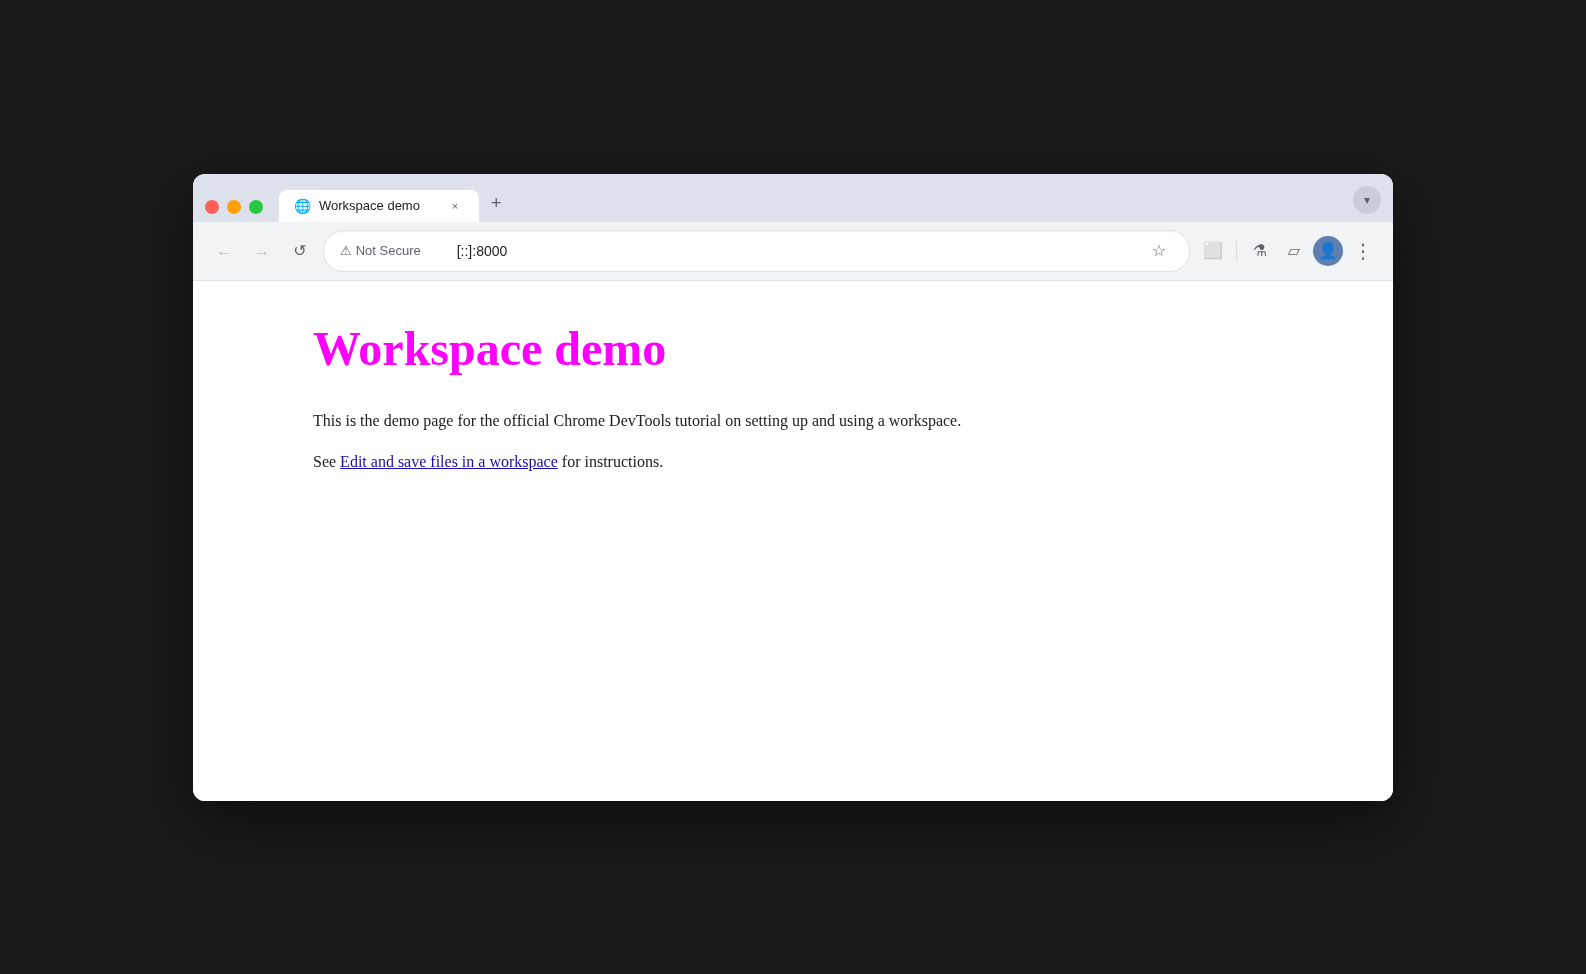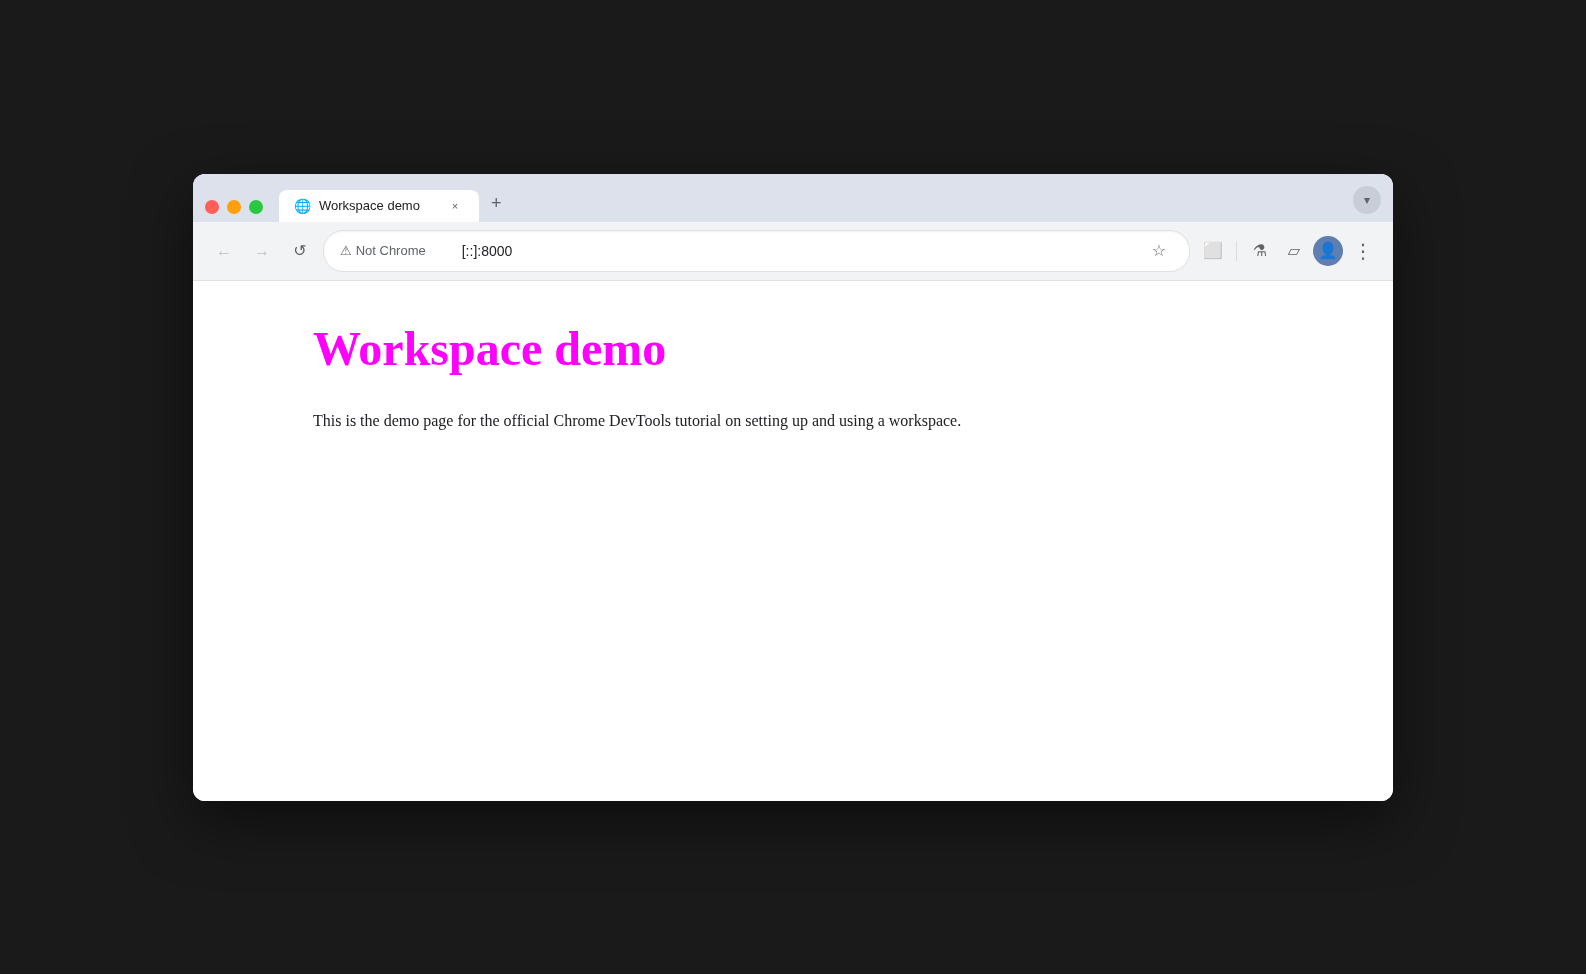--- a/index.html
+++ b/index.html
@@ -302,36 +302,39 @@
   </div>
 
   <div class="nav-bar">
     <div class="nav-btn disabled">←</div>
     <div class="nav-btn disabled">→</div>
     <div class="nav-btn">↺</div>
 
     <div class="address-bar">
       <span class="security-warning">
         <span class="security-icon">⚠</span>
-        <span>Not Chrome</span>
+        <span>Not Secure</span>
       </span>
       <span class="url-text">[::]:8000</span>
       <span class="bookmark-btn">☆</span>
     </div>
 
     <div class="nav-actions">
       <div class="nav-action-btn">⬜</div>
       <div class="nav-divider"></div>
       <div class="nav-action-btn">⚗</div>
       <div class="nav-action-btn">▱</div>
       <div class="profile-btn">👤</div>
       <div class="more-btn">⋮</div>
     </div>
   </div>
 
   <div class="page-content">
     <h1 class="page-heading">Workspace demo</h1>
 
     <p class="page-description">This is the demo page for the official Chrome DevTools tutorial on setting up and using a workspace.</p>
 
+    <p class="page-link-line">
+      <span>See </span><a class="page-link">Edit and save files in a workspace</a><span> for instructions.</span>
+    </p>
   </div>
 
 </div>
 
 </body></html>

